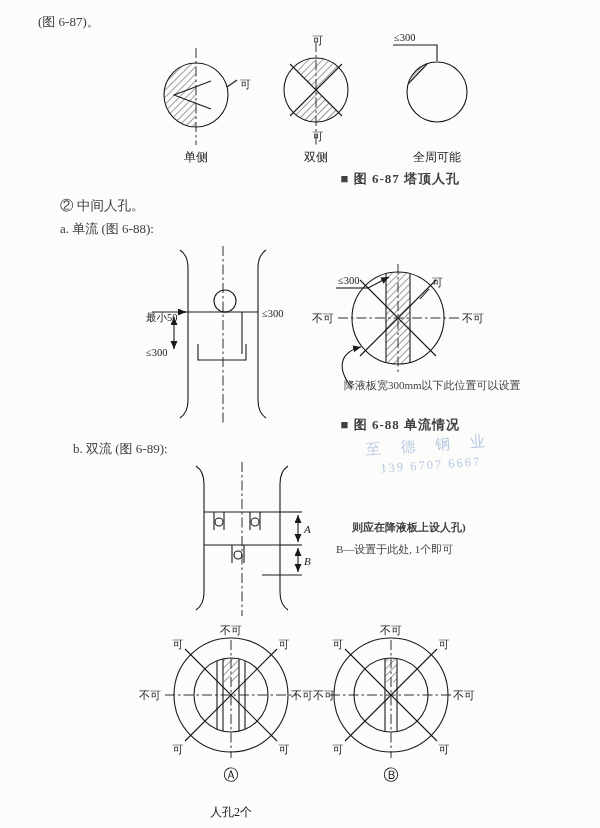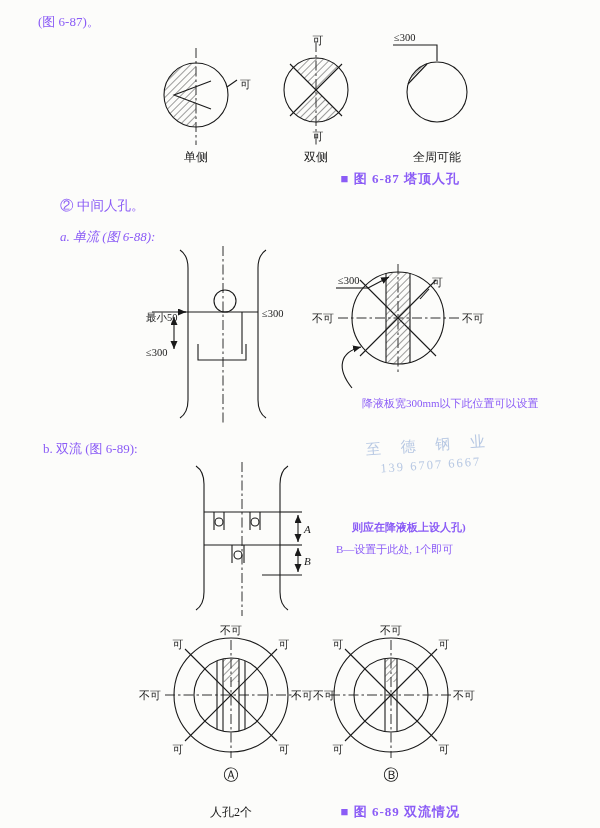--- a/index.html
+++ b/index.html
@@ -1,19 +1,19 @@
 <!DOCTYPE html>
 <html><head>
 <meta charset="utf-8">
 <style>
   * { margin:0; padding:0; box-sizing:border-box; }
   html,body { background:#9a9a9a; }
   body { font-family:"Liberation Serif","DejaVu Serif",serif; }
   .page { position:relative; width:600px; height:828px; background:#fcfcfa; overflow:hidden; margin:0 auto; }
-  .t { position:absolute; color:#8b5cf6; font-size:13px; white-space:nowrap; }
+  .t { position:absolute; color:#404040; font-size:13px; white-space:nowrap; }
   .caption { font-weight:bold; font-size:13px; text-align:right; letter-spacing:1px; }
   .note { font-size:11px; }
   .wm { position:absolute; color:rgba(115,150,205,0.5); transform:rotate(-4deg); text-align:center; }
   .wm .l1 { font-size:15px; letter-spacing:8px; }
   .wm .l2 { font-size:12.5px; letter-spacing:2px; }
   .tagblk { position:absolute; width:120px; text-align:center; color:#1a1a1a; }
   .tagblk .tag { font-size:15px; display:block; line-height:1; }
   .tagblk .lab { font-size:12px; display:block; margin-top:21px; }
   svg.art { position:absolute; left:0; top:0; }
   svg text { font-family:"Liberation Serif","DejaVu Serif",serif; fill:#1a1a1a; stroke:none; }
@@ -165,37 +165,37 @@
       <text class="lbl" x="338" y="753" text-anchor="middle">可</text>
       <text class="lbl" x="444" y="753" text-anchor="middle">可</text>
     </g>
   </svg>
 
   <div class="t" style="left:38px; top:13px;">(图 6-87)。</div>
 
   <div class="t caption" style="left:140px; top:170px; width:320px;">■ 图 6-87  塔顶人孔</div>
 
   <div class="t" style="left:60px; top:197px; font-size:13.5px;text-align:right;">② 中间人孔。</div>
-  <div class="t" style="left:60px; top:228px;font-style:italic;">a. 单流 (图 6-88):</div>
-
-  <div class="t note" style="left:344px; top:396px;margin-left:18px;">降液板宽300mm以下此位置可以设置</div>
-
-  <div class="t" style="left:43px; top:440px;">b. 双流 (图 6-89):</div>
+  <div class="t" style="left:60px; top:220px;">a. 单流 (图 6-88):</div>
+
+  <div class="t note" style="left:344px; top:378px;">降液板宽300mm以下此位置可以设置</div>
+  <div class="t caption" style="left:140px; top:416px; width:320px;">■ 图 6-88  单流情况</div>
+
+  <div class="t" style="left:73px; top:440px;">b. 双流 (图 6-89):</div>
 
   <div class="wm" style="left:340px; top:436px; width:180px;">
     <span class="l1">至 德 钢 业</span><br>
     <span class="l2">139 6707 6667</span>
   </div>
 
   <div class="t note" style="left:352px; top:520px;font-weight:bold;">则应在降液板上设人孔)</div>
   <div class="t note" style="left:336px; top:542px;">B—设置于此处, 1个即可</div>
 
   <div class="tagblk" style="left:171px; top:768px;">
     <span class="tag">Ⓐ</span>
     <span class="lab">人孔2个</span>
   </div>
   <div class="tagblk" style="left:331px; top:768px;">
     <span class="tag">Ⓑ</span>
   </div>
 
-  <div class="t caption" style="left:140px; top:803px; width:320px;">■ 图 6-89  双流情况</div>
 
 </div>
 
 </body></html>

